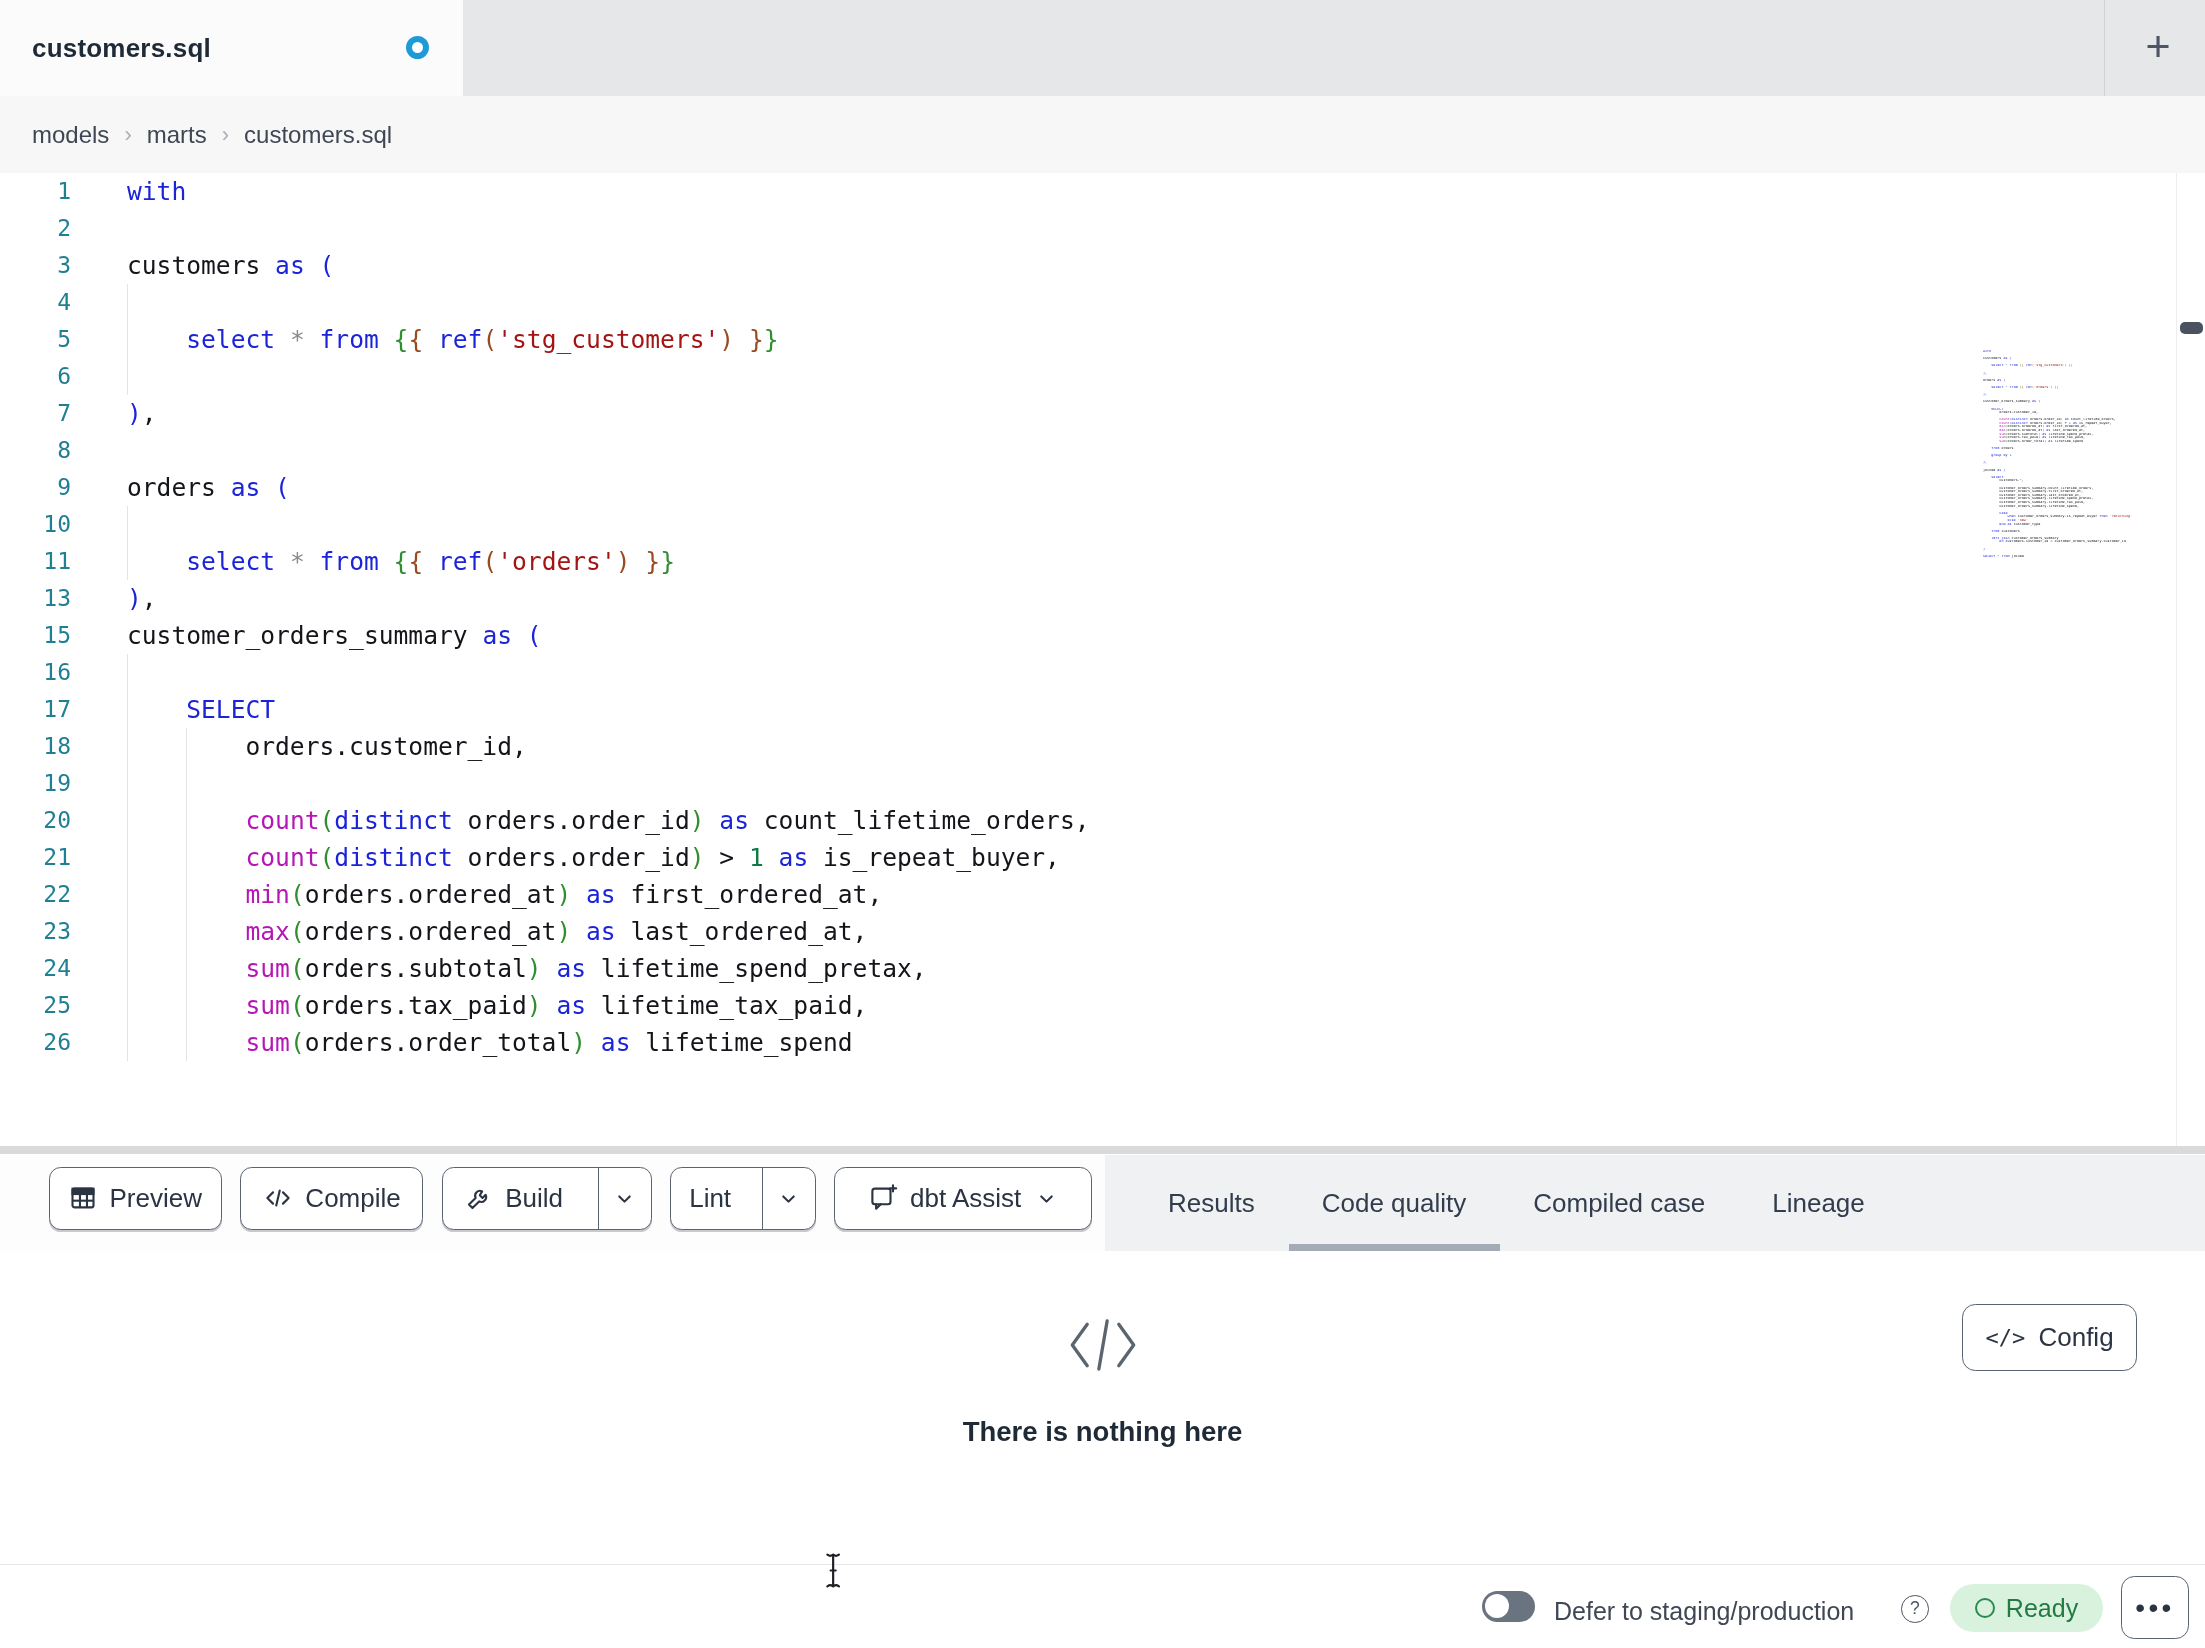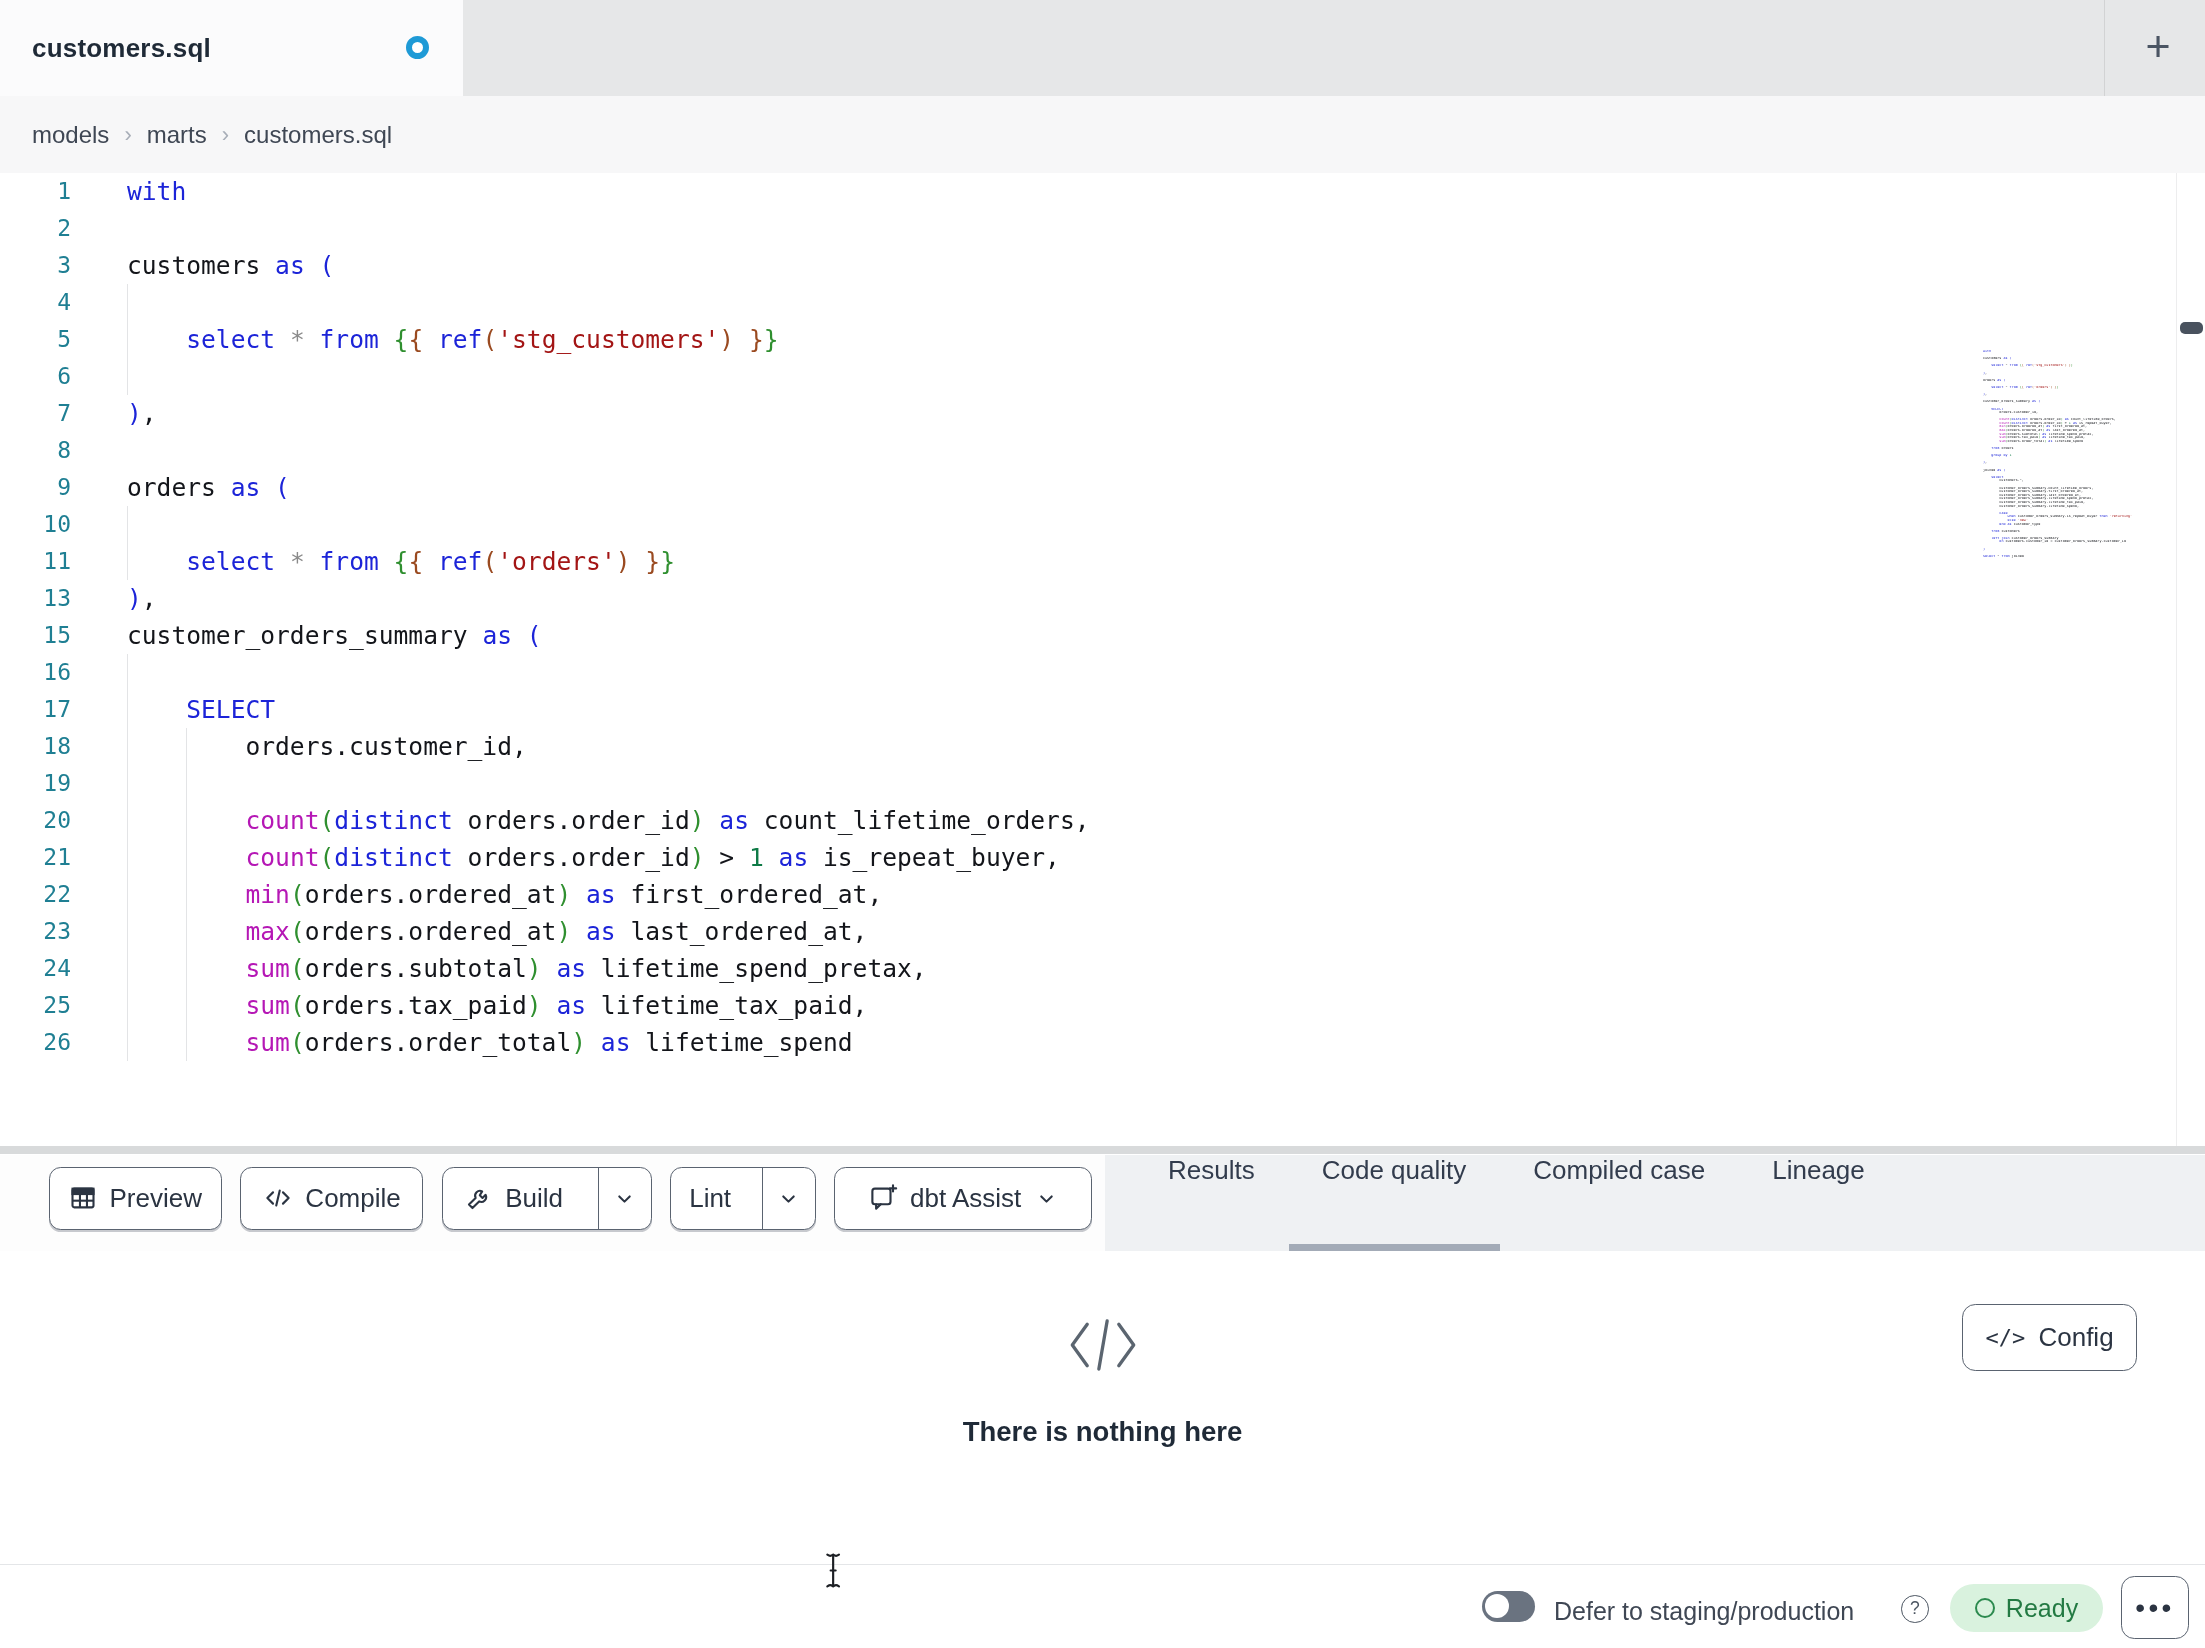--- a/index.html
+++ b/index.html
@@ -50,21 +50,21 @@
   .toolbar{position:absolute;left:0;top:1155px;width:2205px;height:96px;background:#fdfdfd;}
   .toolbar-right-bg{position:absolute;left:1105px;top:0;width:1101px;height:96px;background:#eff1f3;}
   .btnrow{position:absolute;left:25px;top:11.7px;height:63px;display:flex;gap:18.3px;margin-left:24px;}
   .tbtn{display:flex;align-items:center;justify-content:center;gap:12.5px;background:#fff;
         border:1.7px solid #5a6370;border-radius:11.7px;font-size:26px;color:#2b3442;box-sizing:border-box;
         box-shadow:0 2.1px 0 rgba(60,70,85,.28);height:63px;}
   .split{padding:0;}
   .split .main{display:flex;align-items:center;justify-content:center;gap:12.5px;height:100%;flex:1;}
   .split .caret{width:52px;height:100%;border-left:1.3px solid #5a6370;display:flex;align-items:center;justify-content:center;}
   .rtabs{position:absolute;left:1109px;top:0;height:96px;display:flex;align-items:center;gap:67px;padding-left:59px;}
-  .rtab{position:relative;font-size:26px;color:#323c4d;height:96px;display:flex;align-items:flex-start;}
+  .rtab{position:relative;font-size:26px;color:#323c4d;height:96px;display:flex;align-items:center;}
   .rtab.active{font-weight:normal;}
   .rtab.active::after{content:'';position:absolute;left:-33px;right:-34px;bottom:0;height:6.7px;background:#a3abb7;}
 
   
   .panel{position:absolute;left:0;top:1251px;width:2205px;height:313px;background:#fff;}
   .config-btn{position:absolute;left:1962px;top:53px;width:175px;height:67px;border:1.7px solid #5a6370;border-radius:13.3px;
               background:#fff;display:flex;align-items:center;justify-content:center;gap:13.3px;font-size:26px;color:#2b3442;
               box-sizing:border-box;}
   .cfg-code{font-family:"DejaVu Sans Mono",monospace;font-size:22px;}
   .empty{position:absolute;left:0;top:0;width:2205px;height:313px;display:flex;flex-direction:column;

